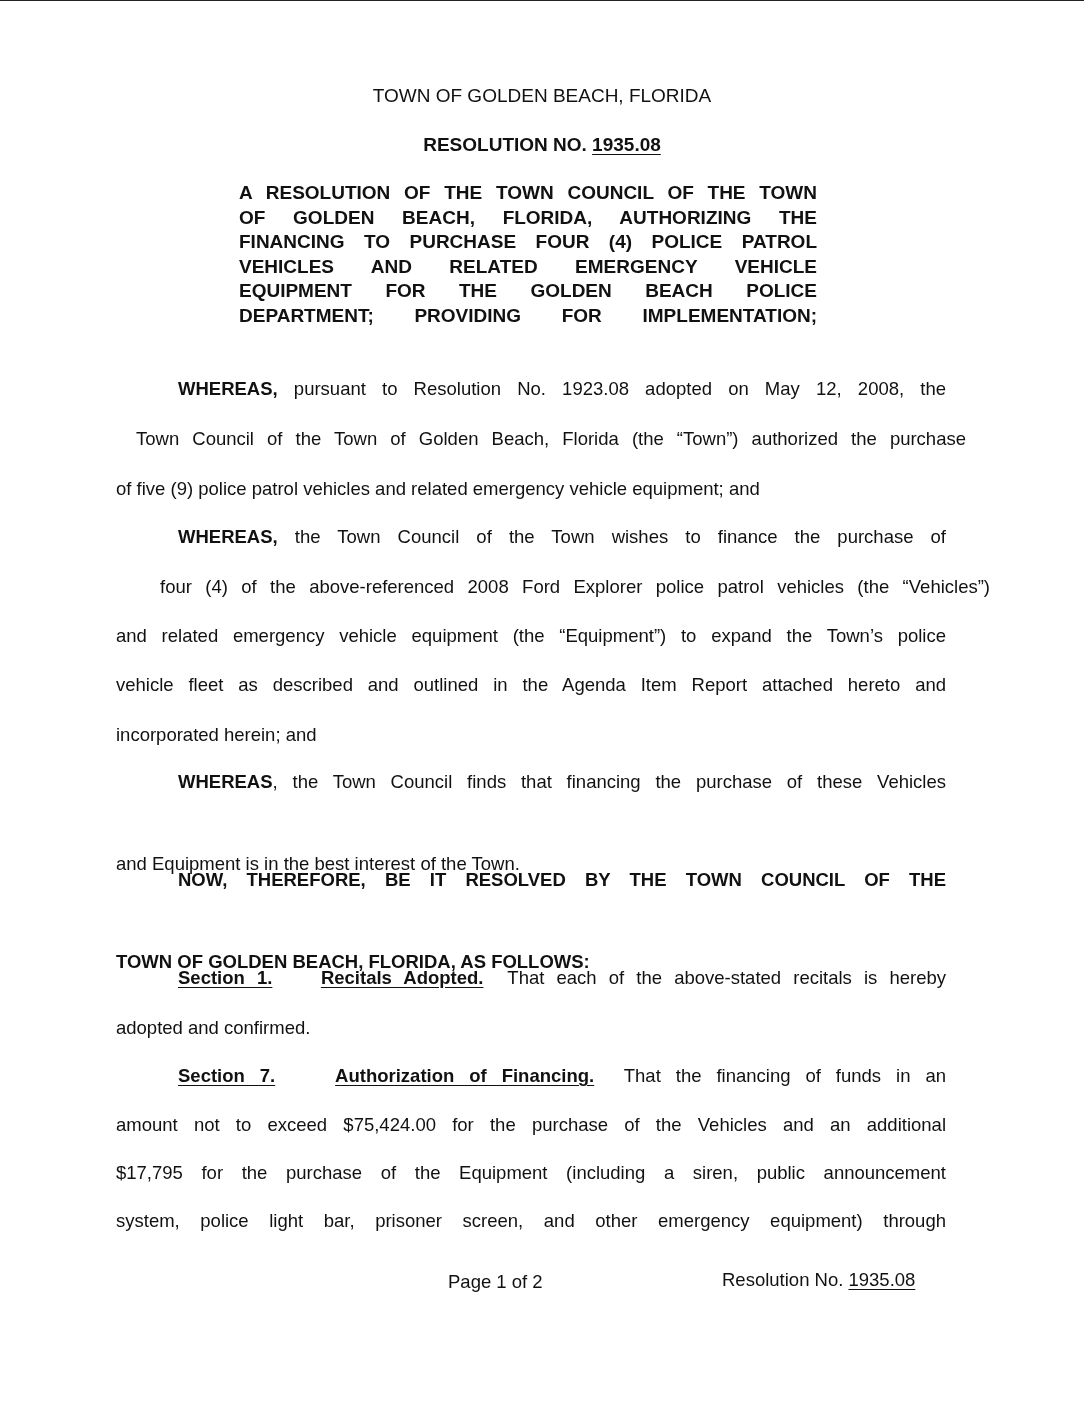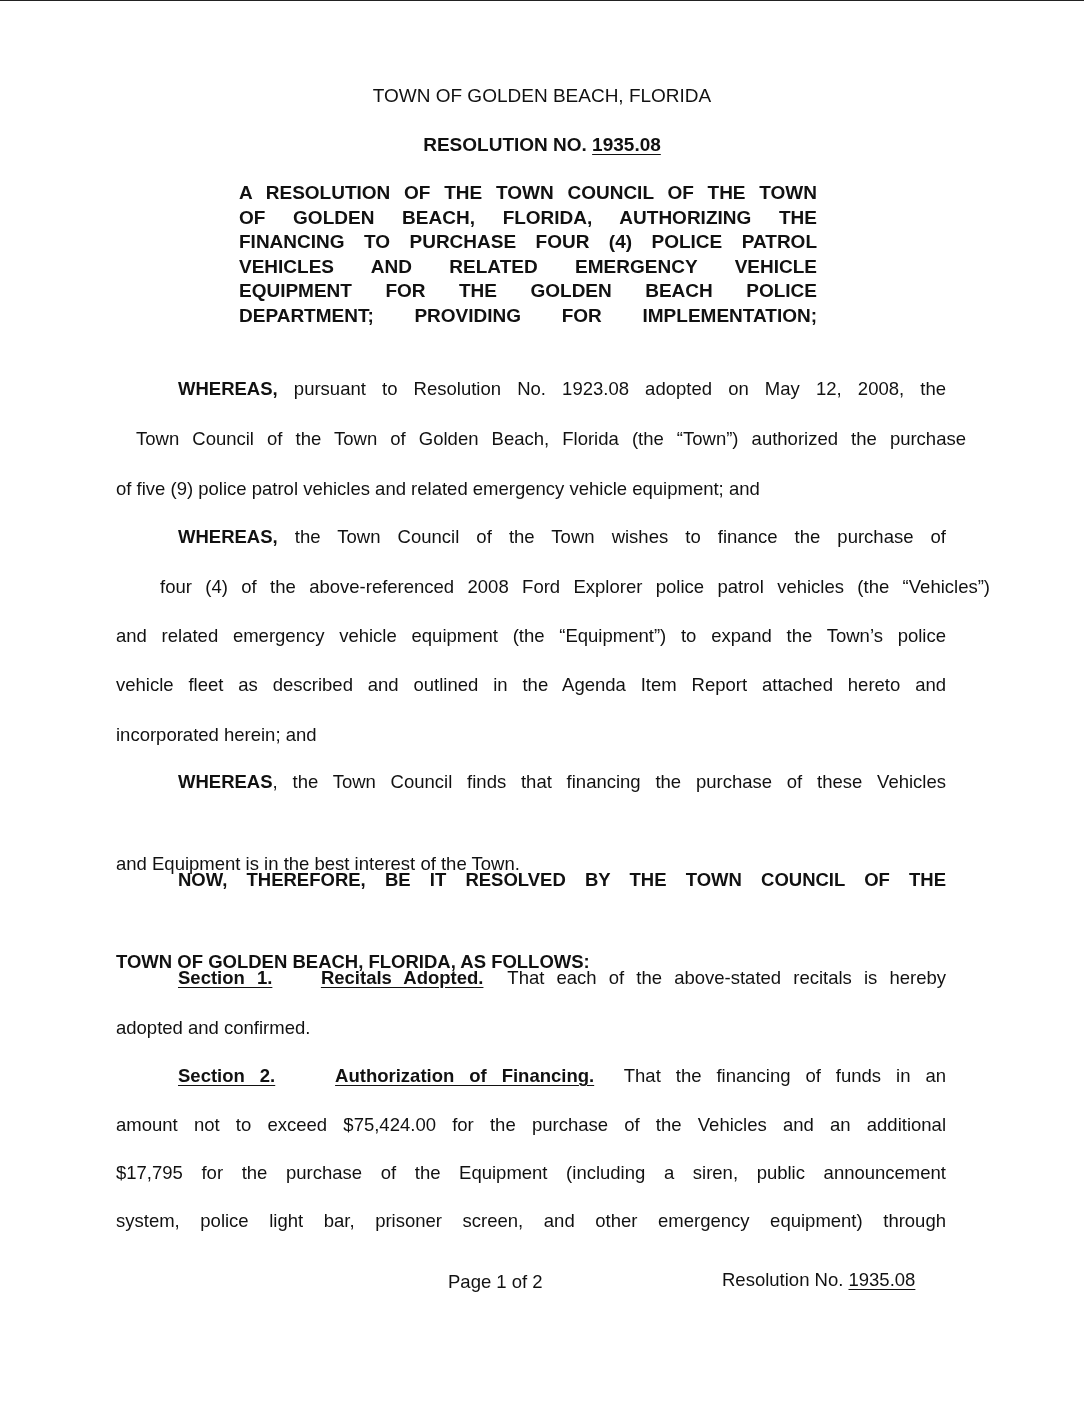--- a/index.html
+++ b/index.html
@@ -82,21 +82,21 @@
 </div>
 
 <div class="body" style="top:967px;">
   <span class="jline ind"><b class="u">Section 1.</b>&nbsp;&nbsp;&nbsp; <b class="u">Recitals Adopted.</b>&nbsp; <span>That each of the above-stated recitals is hereby</span></span>
 </div>
 <div class="body" style="top:1017px;">
   <span class="jline last">adopted and confirmed.</span>
 </div>
 
 <div class="body" style="top:1065px;">
-  <span class="jline ind"><b class="u">Section 2.</b>&nbsp;&nbsp;&nbsp; <b class="u">Authorization of Financing.</b>&nbsp; <span>That the financing of funds in an</span></span>
+  <span class="jline ind"><b class="u">Section 7.</b>&nbsp;&nbsp;&nbsp; <b class="u">Authorization of Financing.</b>&nbsp; <span>That the financing of funds in an</span></span>
 </div>
 <div class="body" style="top:1114px;">
   <span class="jline">amount not to exceed $75,424.00 for the purchase of the Vehicles and an additional</span>
 </div>
 <div class="body" style="top:1162px;">
   <span class="jline">$17,795 for the purchase of the Equipment (including a siren, public announcement</span>
 </div>
 <div class="body" style="top:1210px;">
   <span class="jline">system, police light bar, prisoner screen, and other emergency equipment) through</span>
 </div>

